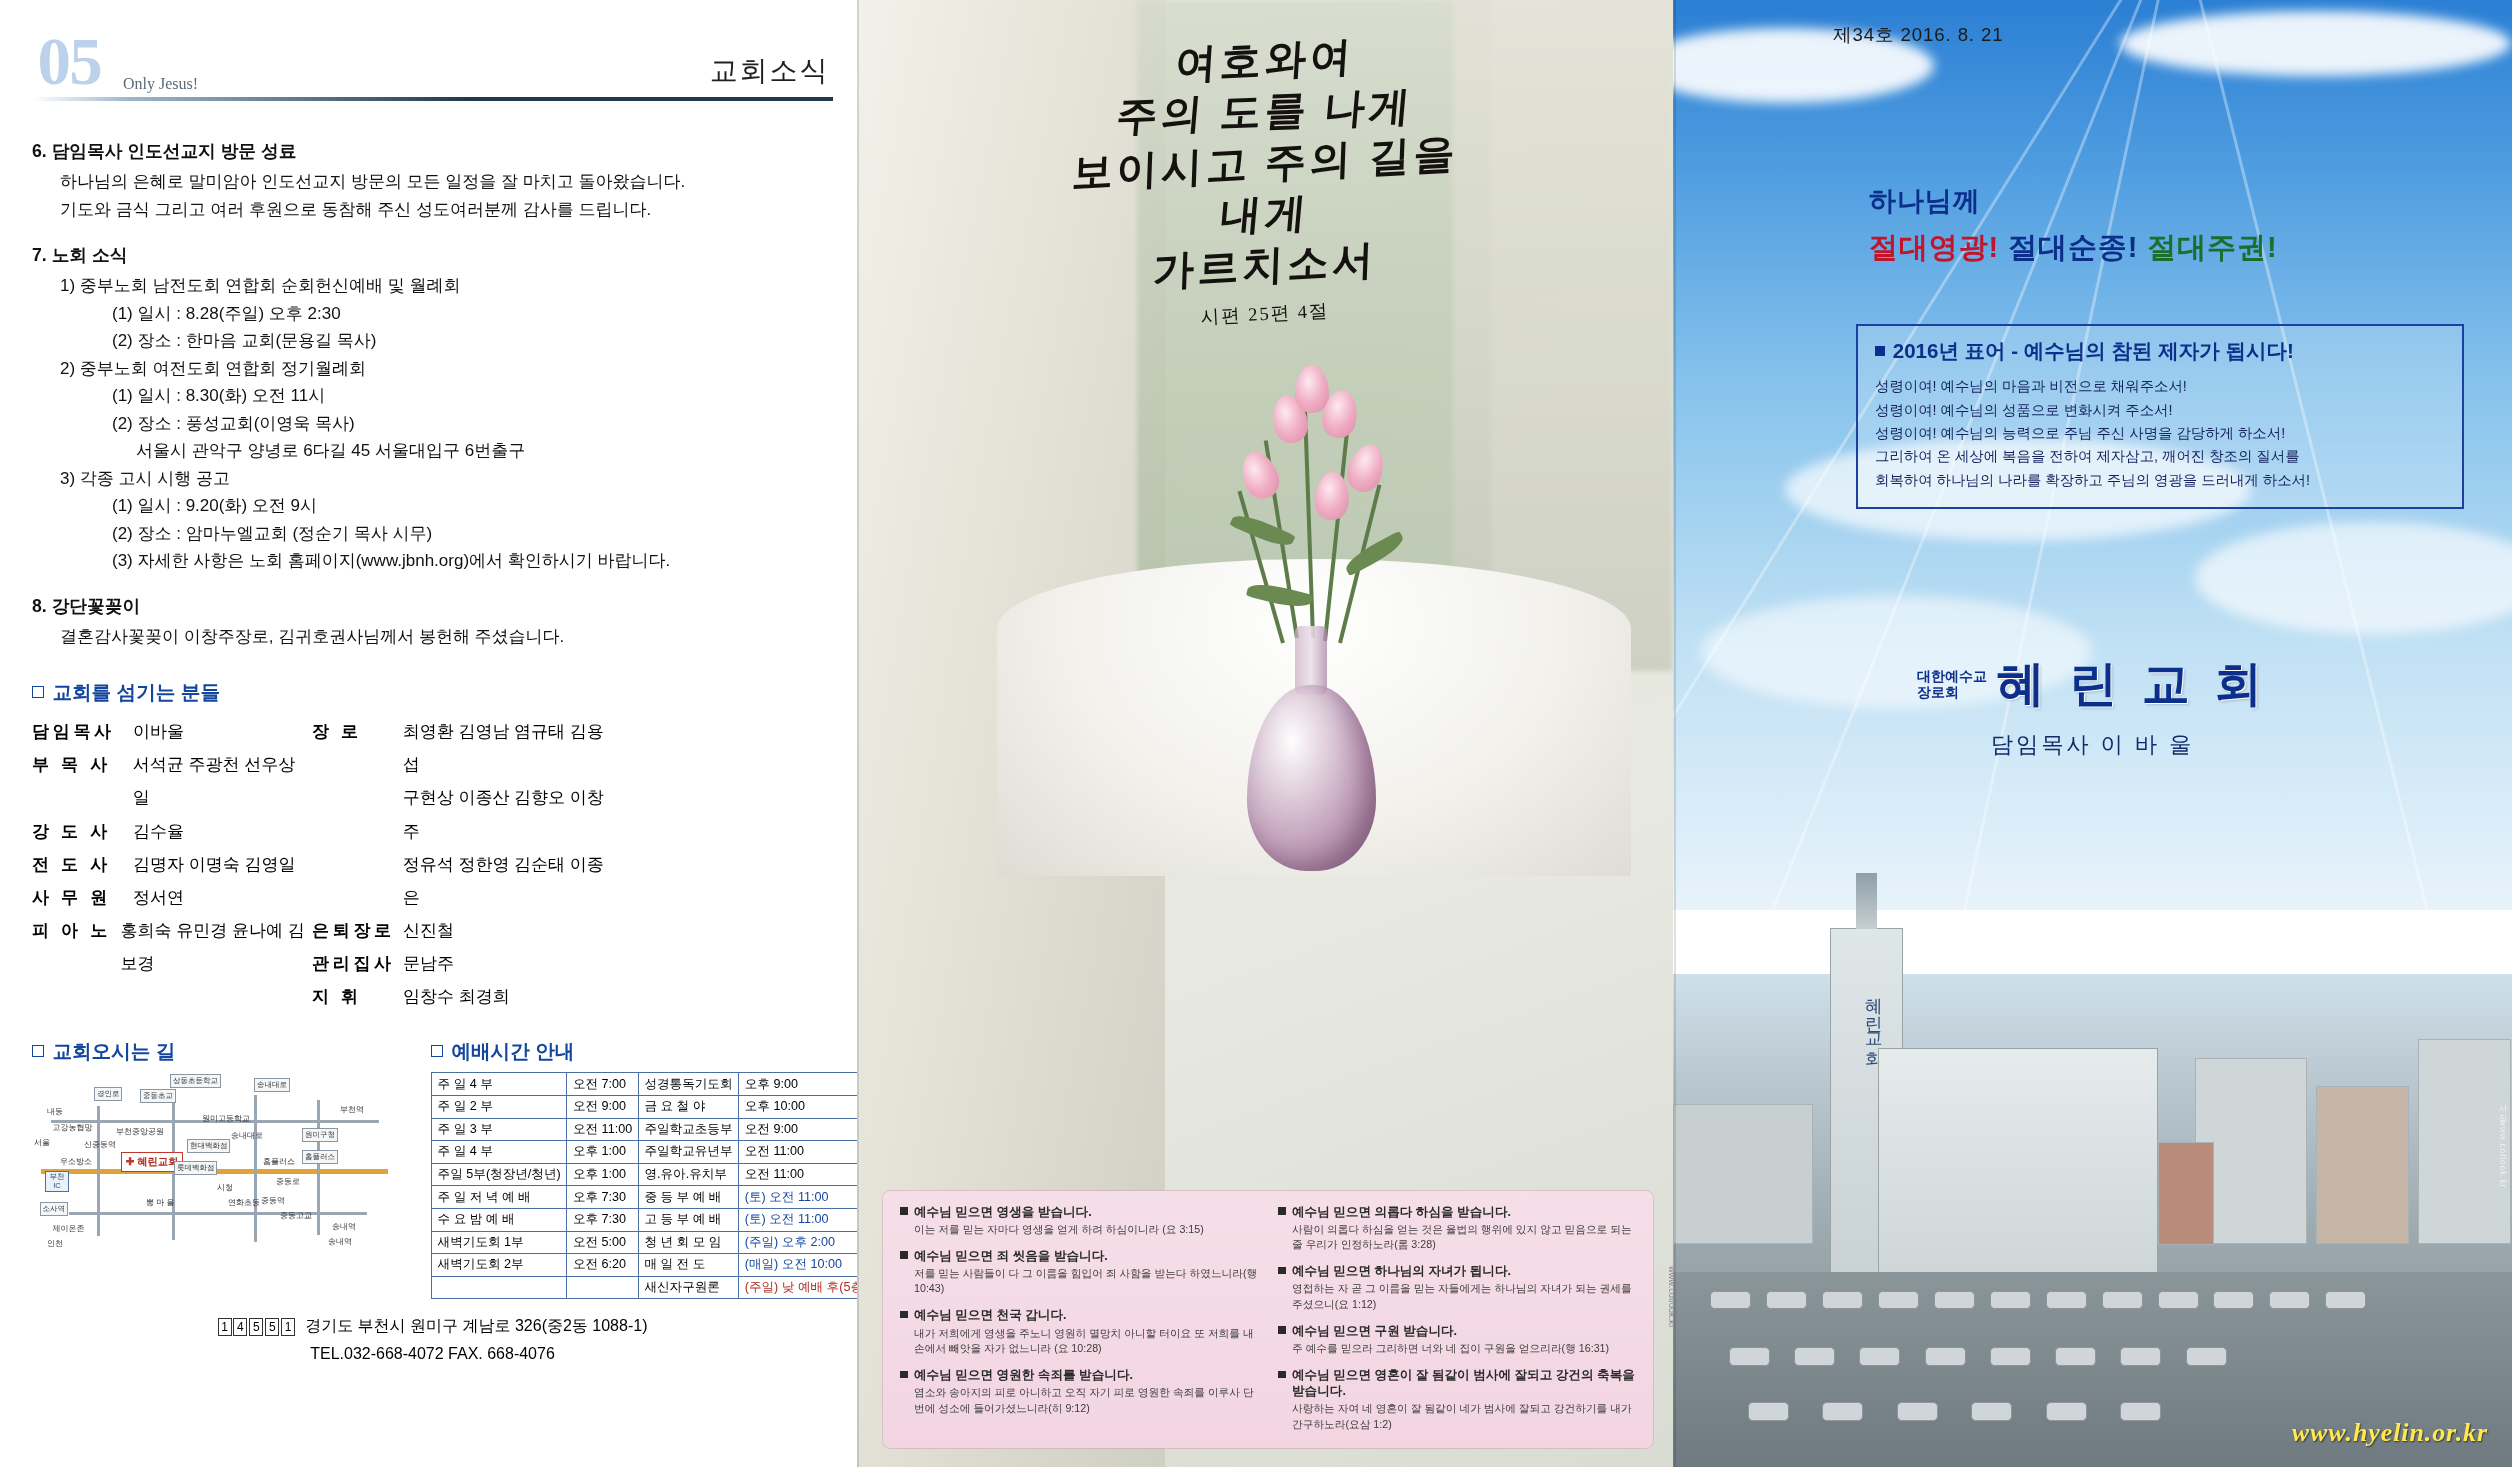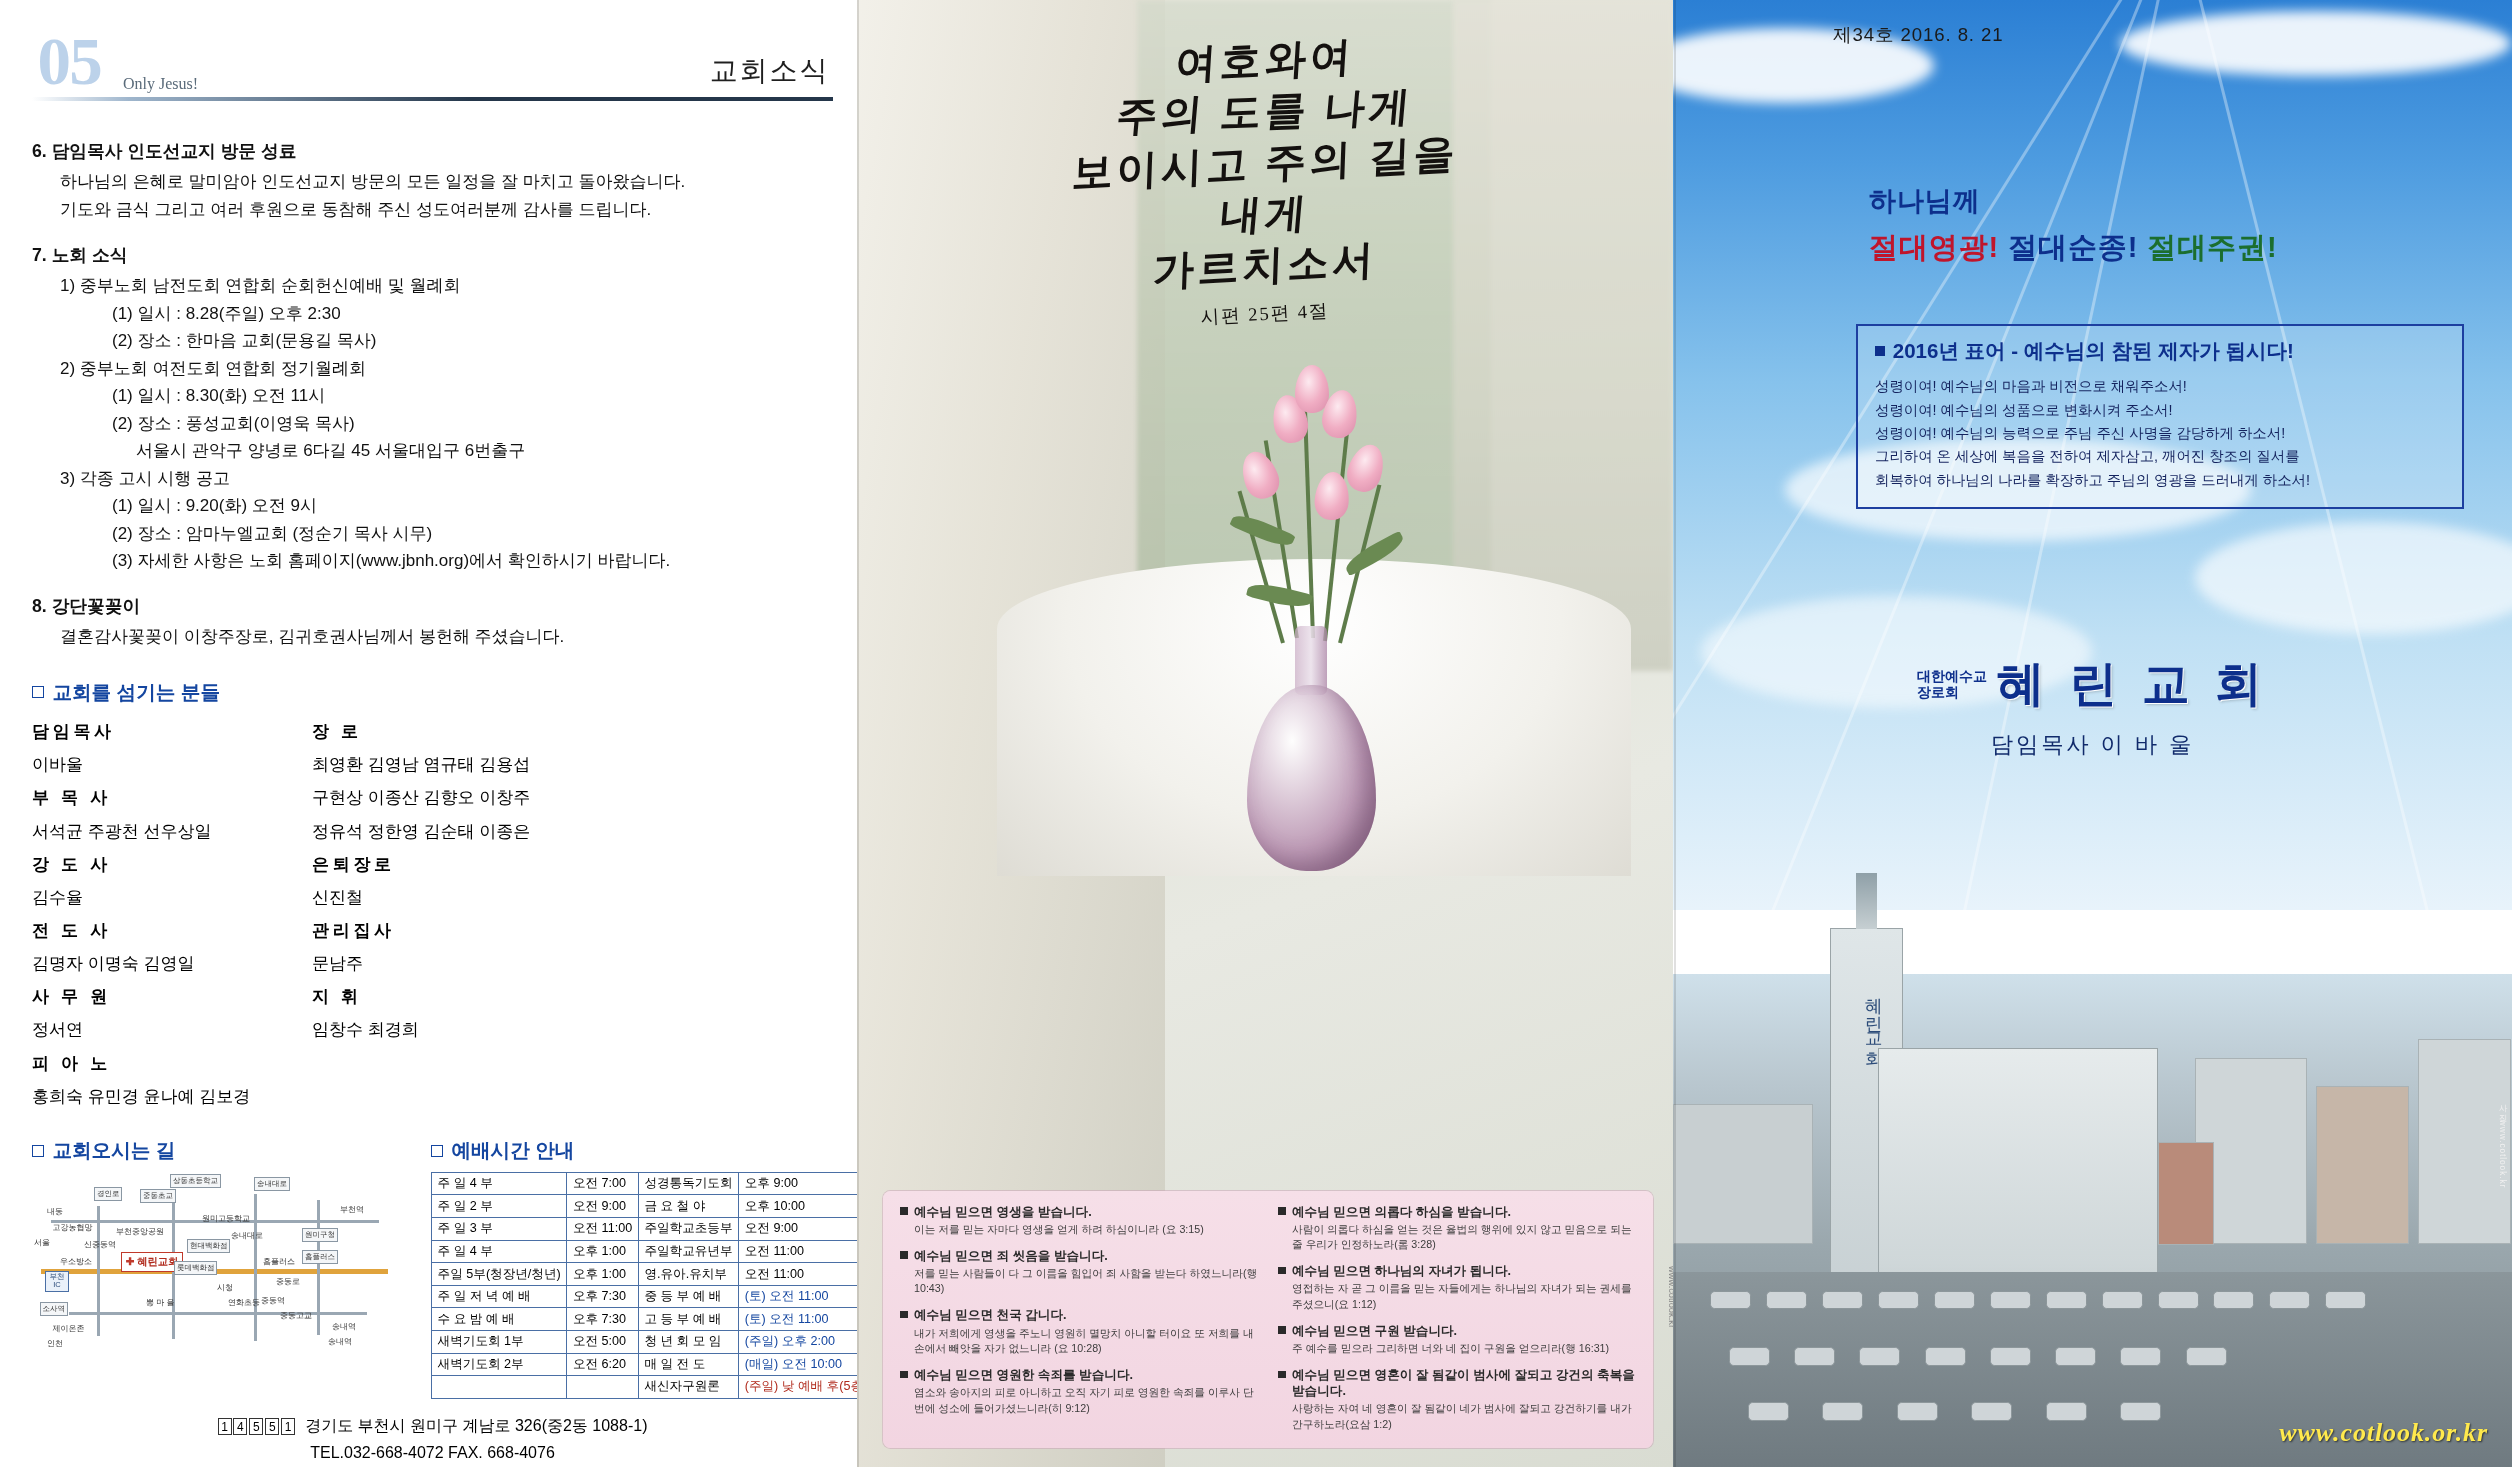--- a/index.html
+++ b/index.html
@@ -55,21 +55,21 @@
     display:flex; align-items:center; gap: 8.4px; margin-top: 28px;
   }
   .blue-h .sq {
     width: 12px; height: 12px; border: 1.9px solid #1446a0; display:inline-block;
   }
 
   .staff { display:flex; gap: 0; margin-top: 9.3px; }
   .staff-col { }
   .staff-col.c1 { width: 280px; }
   .staff-col.c2 { width: 308px; }
-  .srow { display:flex; font-size: 17px; line-height: 1.95; flex-direction: column; }
+  .srow { display:flex; font-size: 17px; line-height: 1.95; }
   .srow .lbl { font-weight:bold; width: 101px; letter-spacing: 3.7px; white-space: nowrap; }
   .srow .lbl.w2 { width: 91px; }
   .srow .val { }
 
   
   .two { display:flex; gap: 30px; margin-top: 7.5px; }
   .mapbox { width: 373px; }
   .map {
     position: relative; width: 369px; height: 177px;
     background: #ffffff; margin-top: 7.5px;
@@ -750,19 +750,19 @@
         <div class="car" style="left:149px; top:130px;"></div>
         <div class="car" style="left:224px; top:130px;"></div>
         <div class="car" style="left:298px; top:130px;"></div>
         <div class="car" style="left:373px; top:130px;"></div>
         <div class="car" style="left:447px; top:130px;"></div>
       </div>
 
       <div class="vcredit">사진 www.cotlook.kr</div>
     </div>
 
-    <div class="urlbadge">www.cotlook.or.kr</div>
+    <div class="urlbadge">www.hyelin.or.kr</div>
   </div>
 
   <div class="seam" style="left:857px;"></div>
   <div class="seam" style="left:1674px;"></div>
 </div>
 
 
 </body></html>

